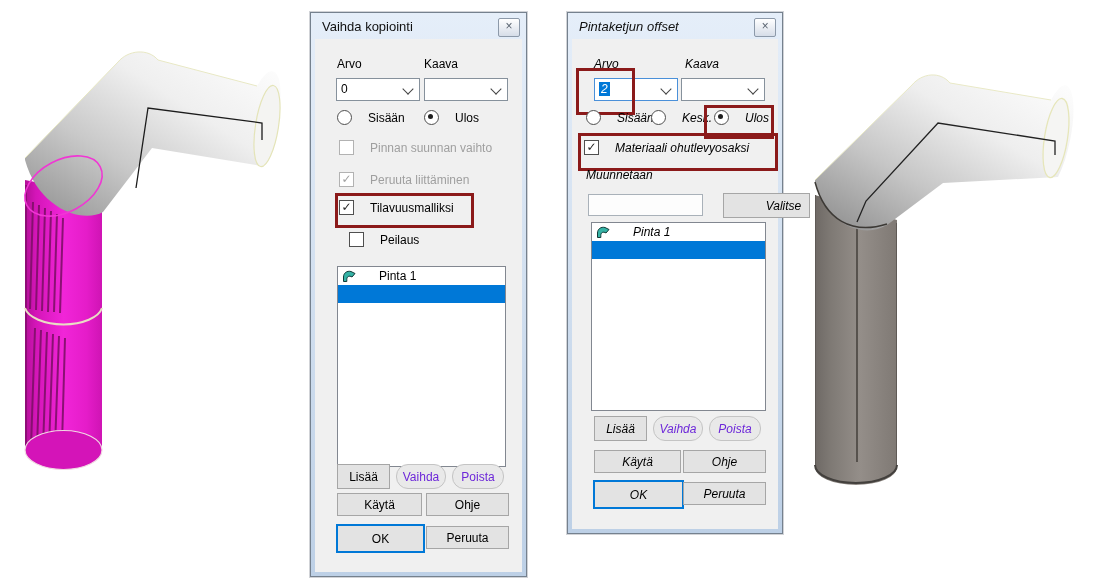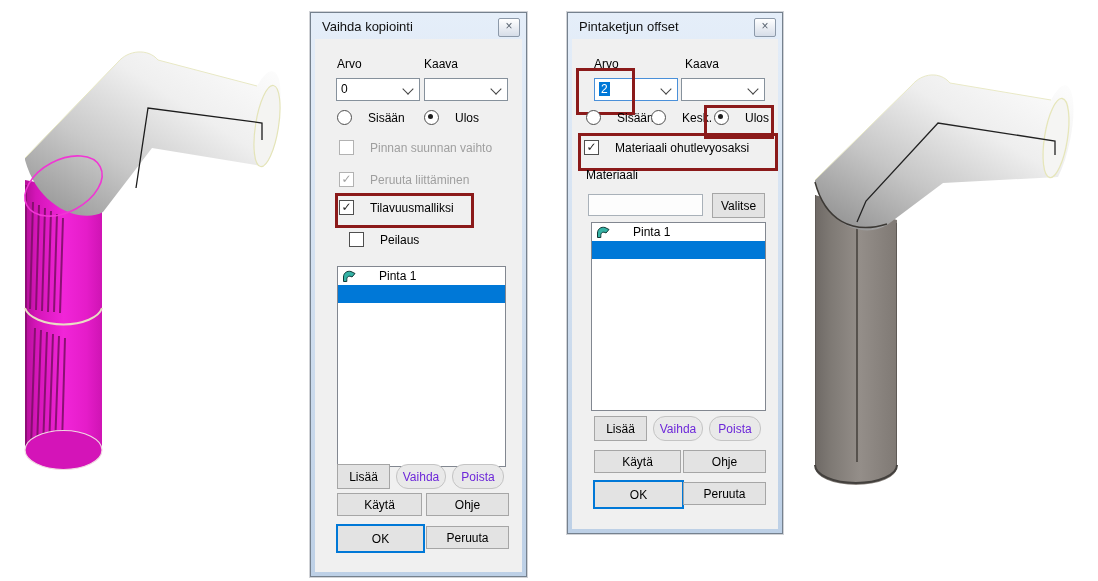--- a/index.html
+++ b/index.html
@@ -165,21 +165,21 @@
 
     <div class="btn" style="left:26px;top:451px;width:51px;height:23px;">Lisää</div>
     <div class="btn disabled" style="left:85px;top:451px;width:48px;height:23px;">Vaihda</div>
     <div class="btn disabled" style="left:141px;top:451px;width:50px;height:23px;">Poista</div>
     <div class="btn" style="left:26px;top:480px;width:83px;height:21px;">Käytä</div>
     <div class="btn" style="left:115px;top:480px;width:81px;height:21px;">Ohje</div>
     <div class="btn default" style="left:25px;top:511px;width:85px;height:25px;">OK</div>
     <div class="btn" style="left:115px;top:513px;width:81px;height:21px;">Peruuta</div>
   </div>
 
-  <div class="dialog" style="left:567px;top:12px;width:214px;height:520px;">
+  <div class="dialog" style="left:567px;top:12px;width:214px;height:520px;font-style:italic;">
     <div class="titlebar">
       <span class="title-text">Pintaketjun offset</span>
       <span class="close-btn">×</span>
     </div>
     <div class="client"></div>
 
     <span class="lbl" style="left:26px;top:44px;">Arvo</span>
     <span class="lbl" style="left:117px;top:44px;">Kaava</span>
 
     <div class="combo focused" style="left:26px;top:65px;width:82px;">
@@ -205,25 +205,25 @@
       <span>Ulos</span>
     </div>
     <div class="ann" style="left:136px;top:92px;width:64px;height:28px;"></div>
 
     <div class="row" style="left:16px;top:127px;">
       <span class="cbx">✓</span>
       <span>Materiaali ohutlevyosaksi</span>
     </div>
     <div class="ann" style="left:10px;top:120px;width:194px;height:32px;"></div>
 
-    <span class="lbl" style="left:18px;top:155px;">Materiaali</span>
+    <span class="lbl" style="left:18px;top:155px;">Muunnetaan</span>
     <div class="txt" style="left:20px;top:181px;width:113px;height:20px;">
       <span class="val"></span>
     </div>
-    <div class="btn" style="left:144px;top:180px;width:51px;height:23px;">Valitse</div>
+    <div class="btn" style="left:155px;top:180px;width:51px;height:23px;padding-left:34px;">Valitse</div>
 
     <div class="listbox" style="left:23px;top:209px;width:173px;height:187px;">
       <div class="list-row">
         <svg width="15" height="14" viewBox="0 0 15 14">
           <path d="M1.5,12.5 L1.5,8 C1.5,4 5,1.5 9,2.5 L13,4.5 L10,8 C7.2,6.2 4.8,7.5 4.8,10.5 L4.8,12.5 Z" fill="#35b3a6" stroke="#123a38" stroke-width="1"></path>
         </svg>
         <span>Pinta 1</span>
       </div>
       <div class="list-row selected"></div>
     </div>

